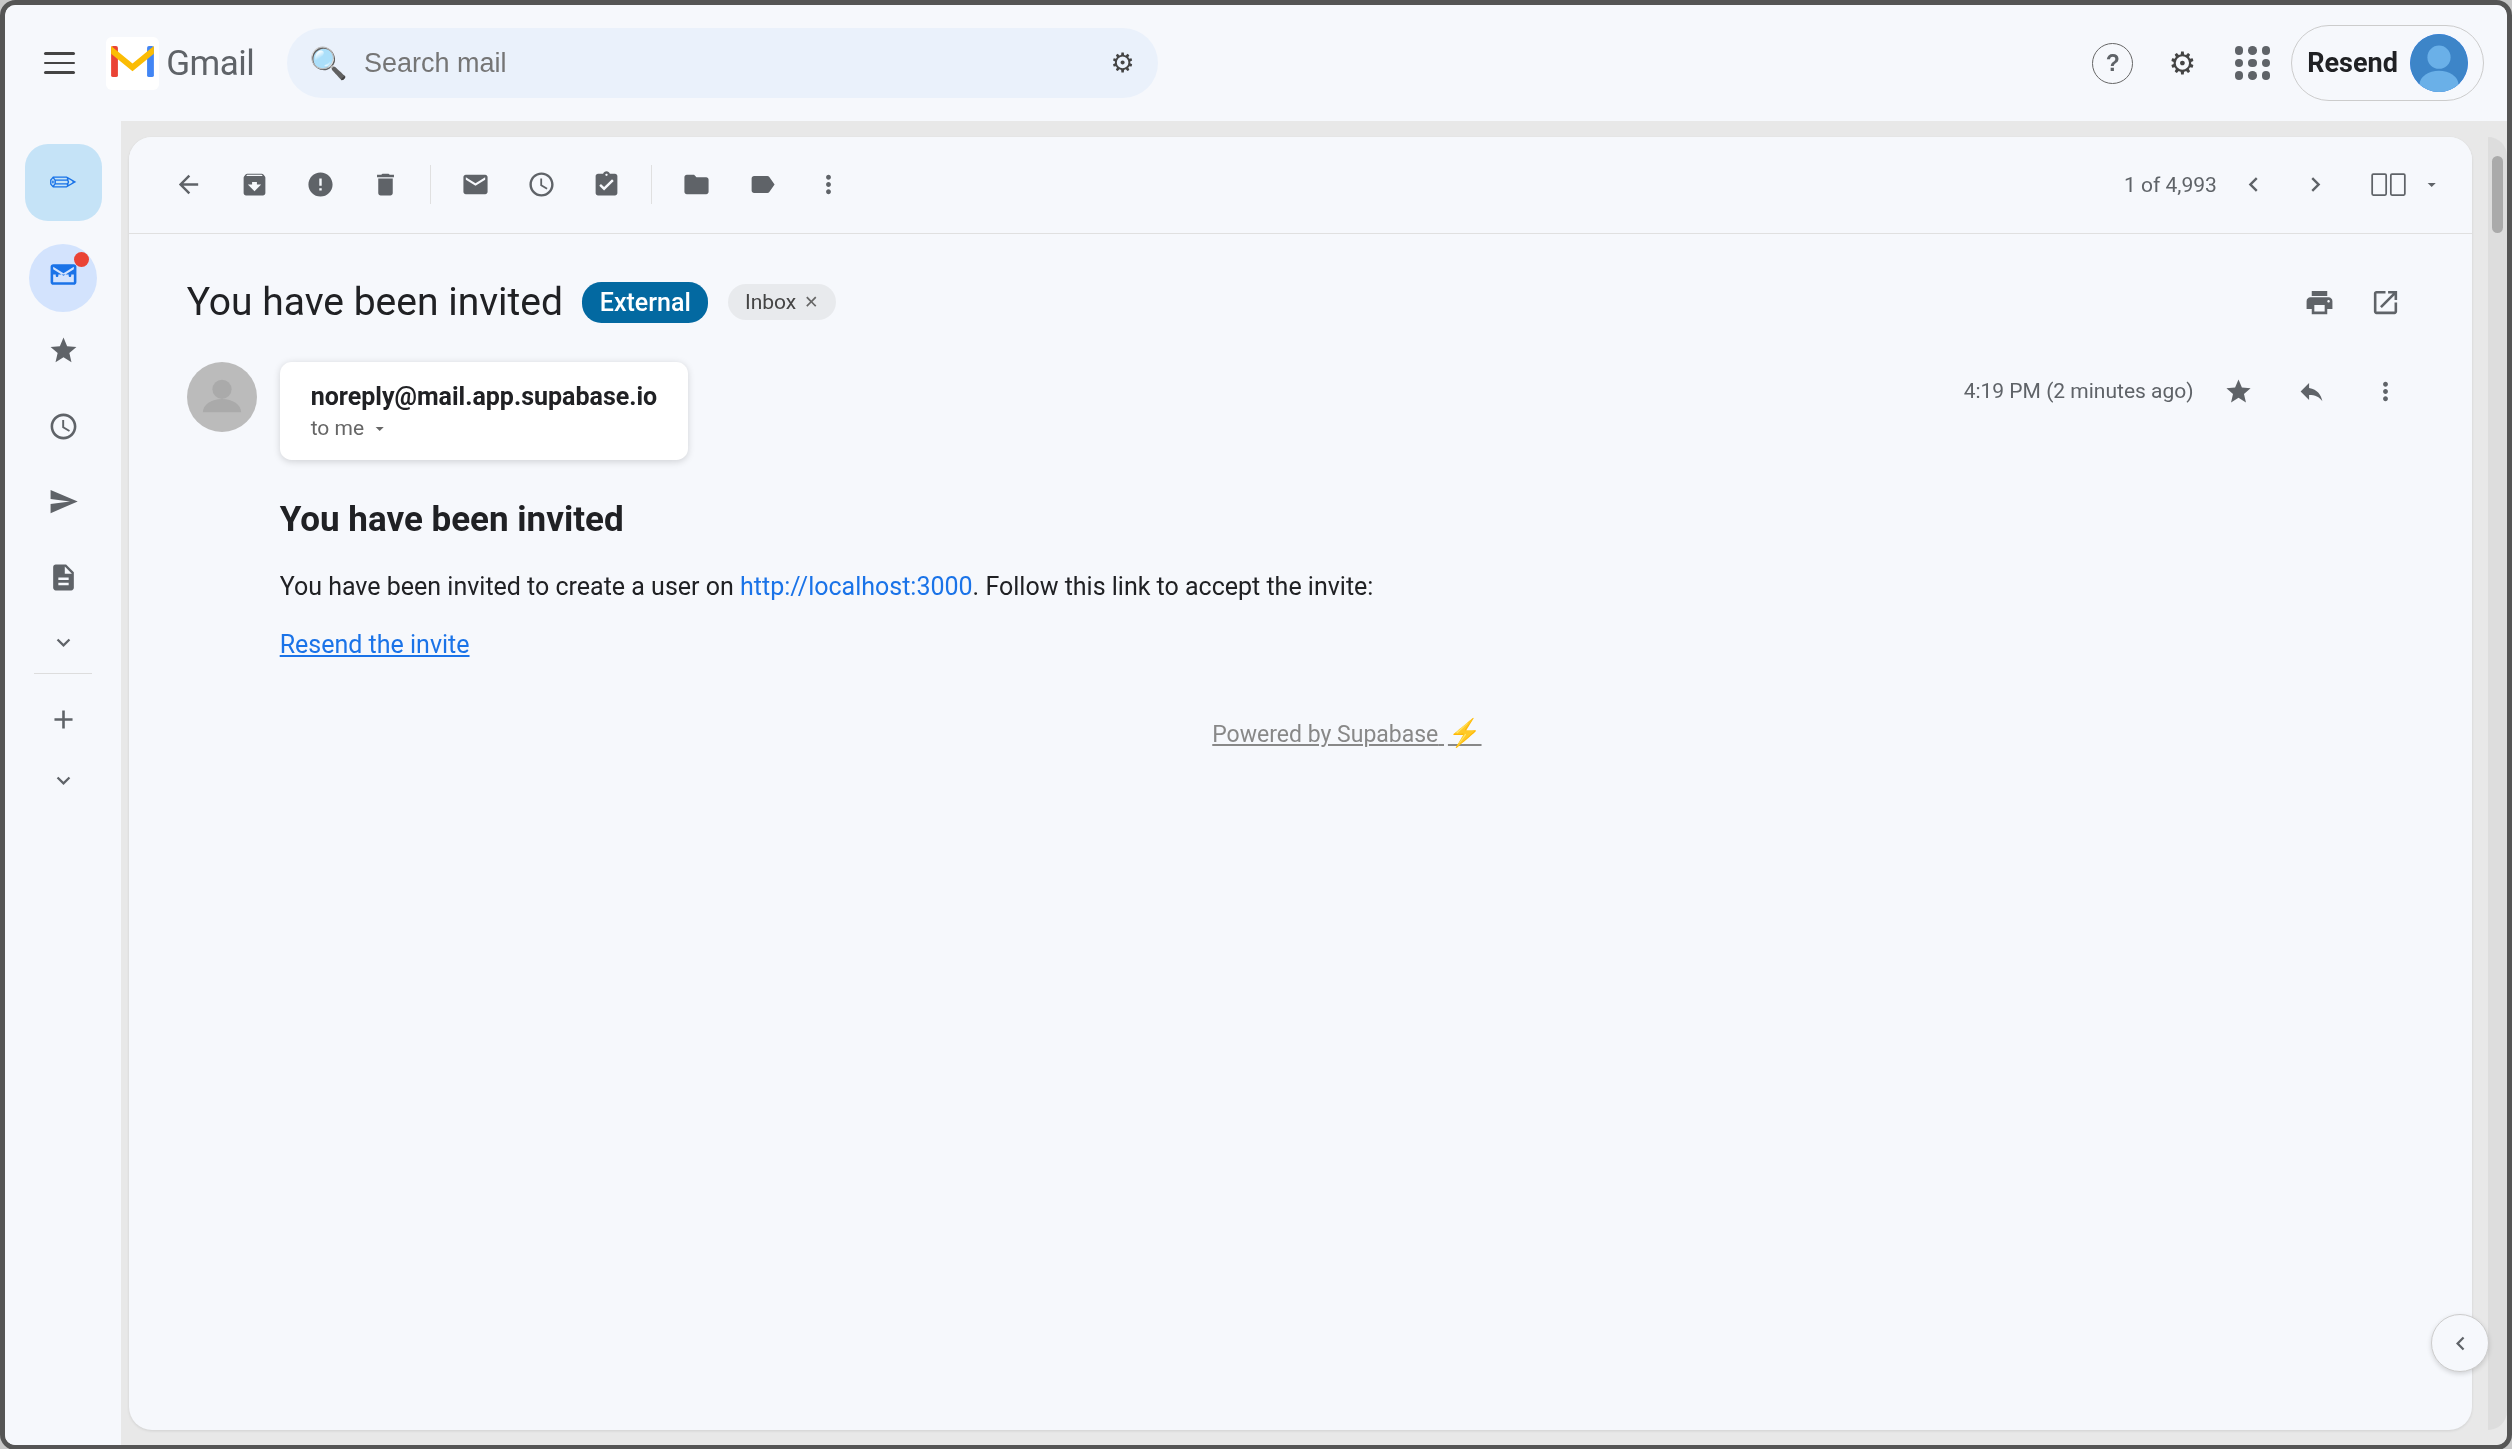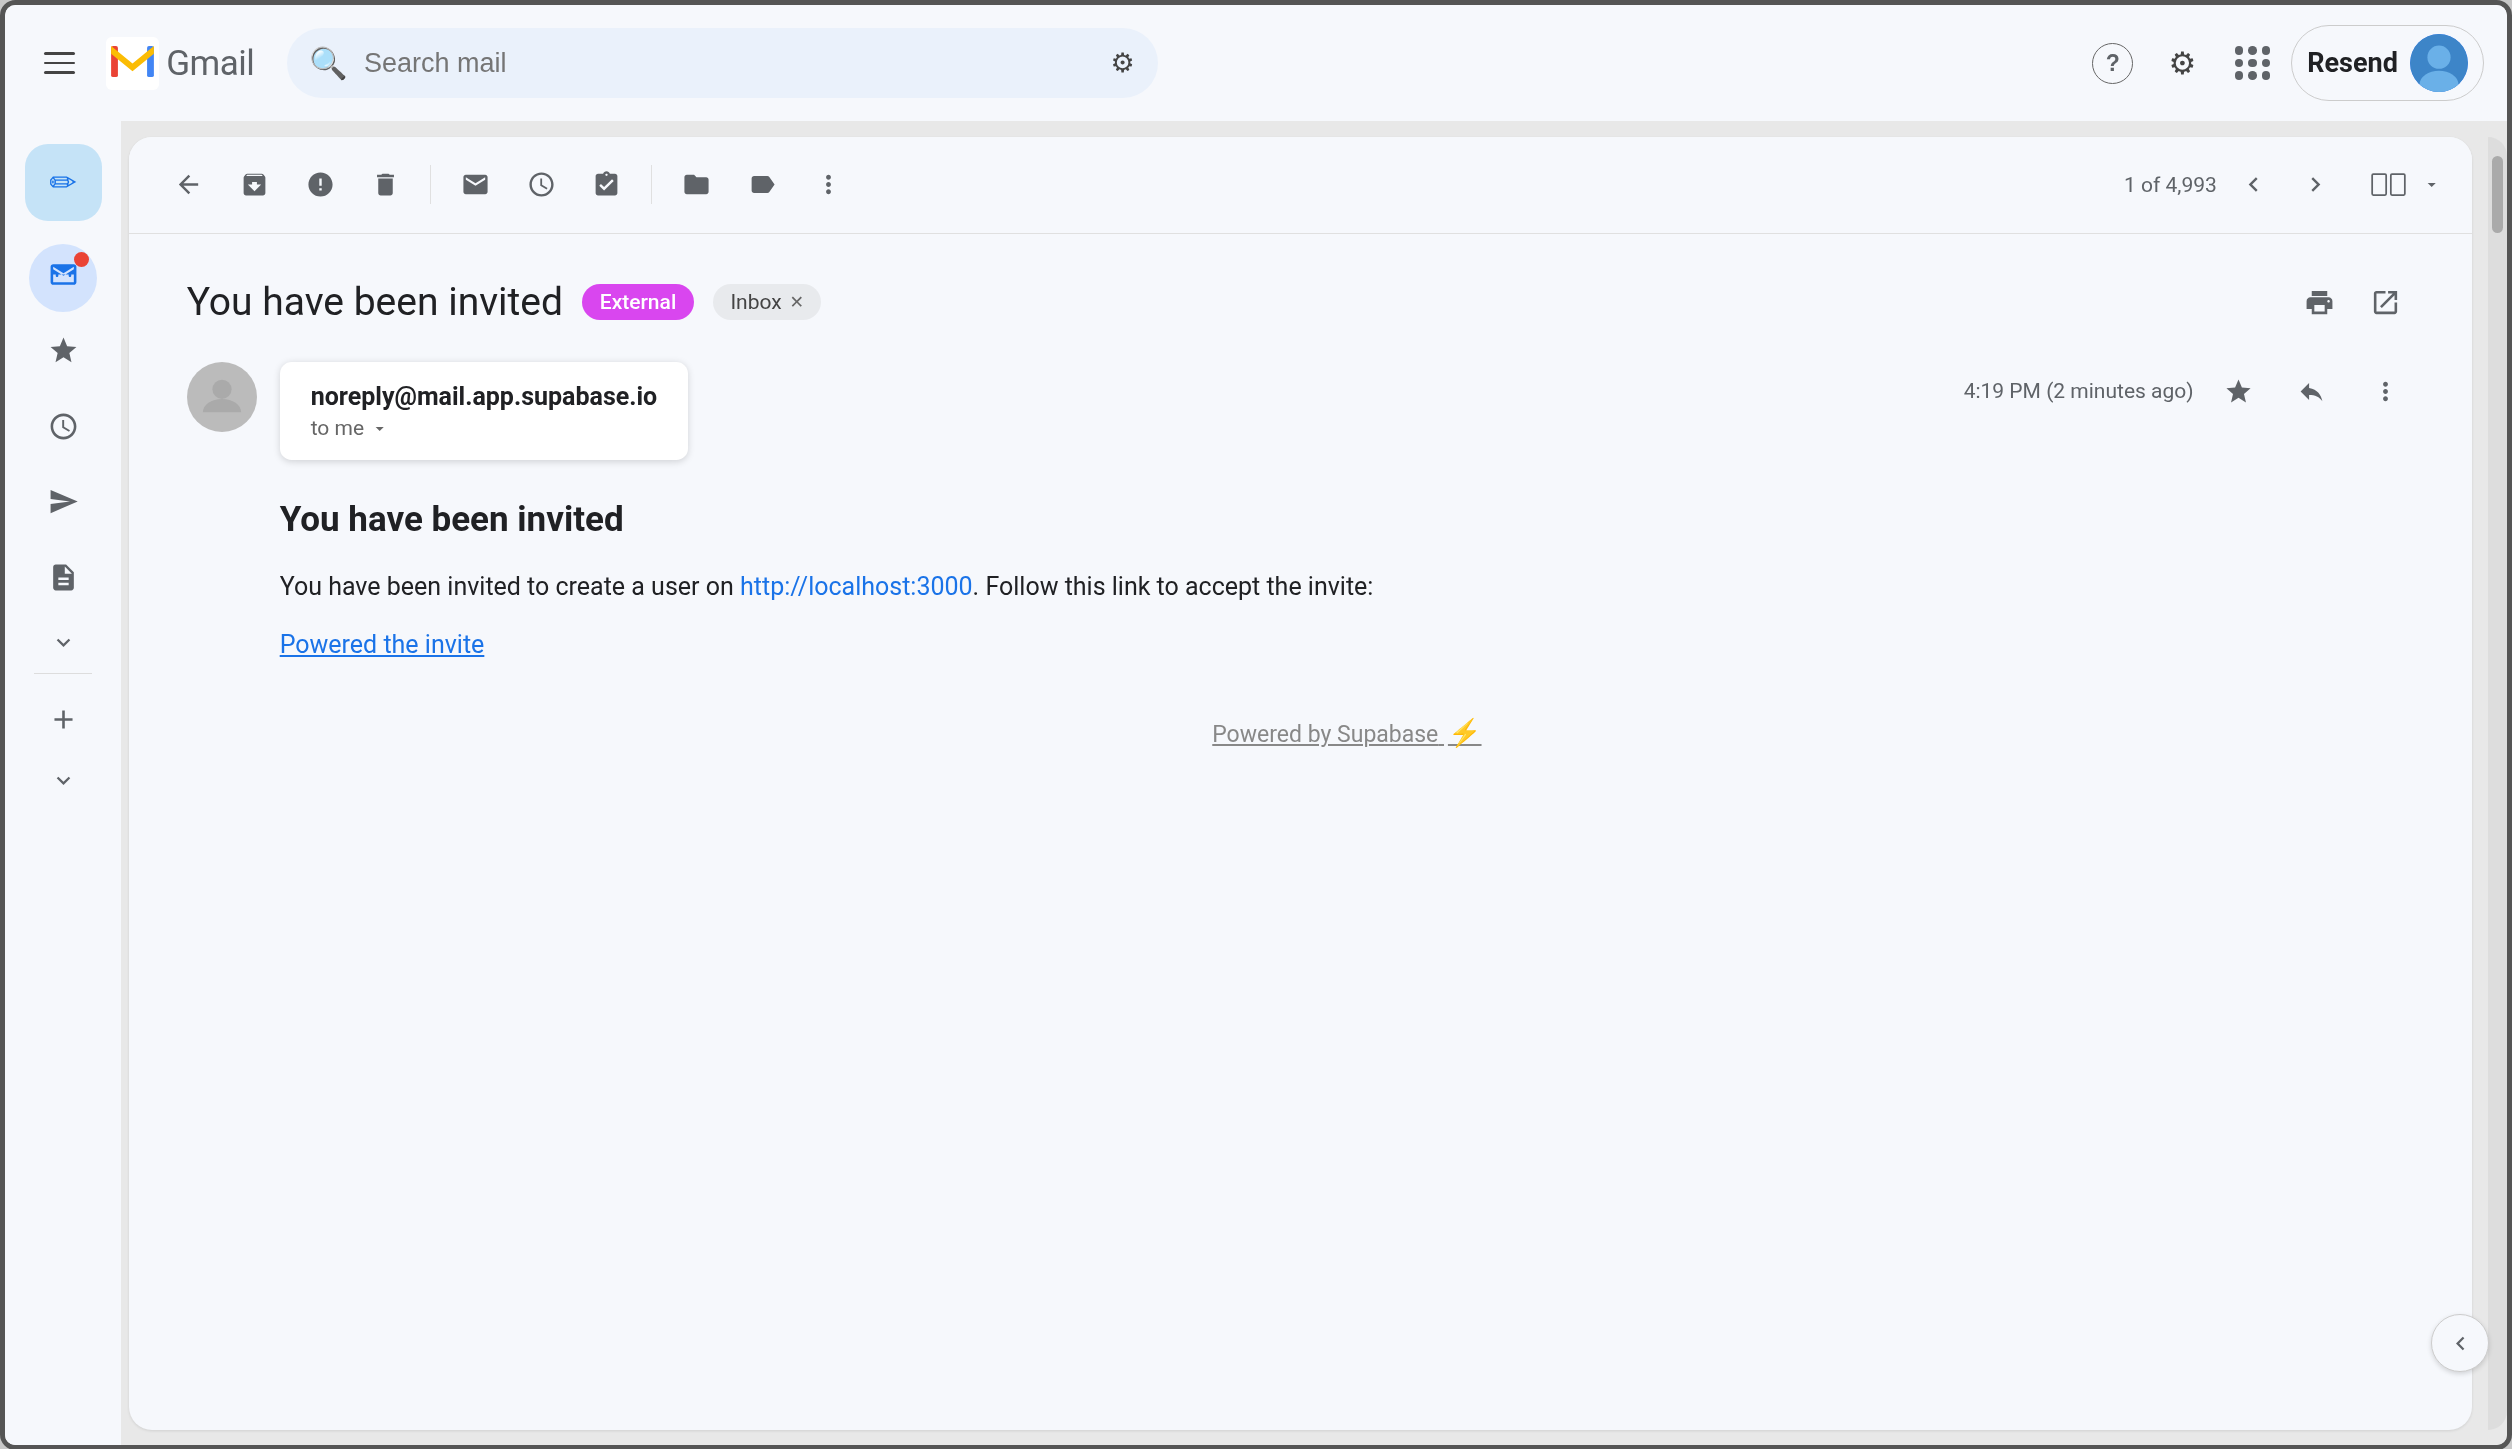--- a/index.html
+++ b/index.html
@@ -312,23 +312,23 @@
       margin-bottom: 31px;
     }
 
     .email-subject {
       font-size: 39px;
       font-weight: 400;
       color: #202124;
     }
 
     .badge-external {
-      background: #d946ef;
+      background: #0369a1;
       color: white;
-      font-size: 21px;
+      font-size: 25px;
       padding: 5.8px 17.4px;
       border-radius: 19.4px;
       font-weight: 500;
     }
 
     .badge-inbox {
       background: #e8eaed;
       color: #444;
       font-size: 21px;
       padding: 5.8px 17.4px;
@@ -774,21 +774,21 @@
                 </svg>
             </button>
           </div>
         </div>
 
         <div class="email-body">
           <div class="email-heading">You have been invited</div>
           <p class="email-text">
             <span>You have been invited to create a user on </span><a class="email-link">http://localhost:3000</a><span>. Follow this link to accept the invite:</span>
           </p>
-          <a class="email-action-link">Powered the invite</a>
+          <a class="email-action-link">Resend the invite</a>
 
           <div class="email-footer">
             <a>
               <span>Powered by Supabase</span>
               <span class="footer-lightning">⚡</span>
             </a>
           </div>
         </div>
 
       </div>

